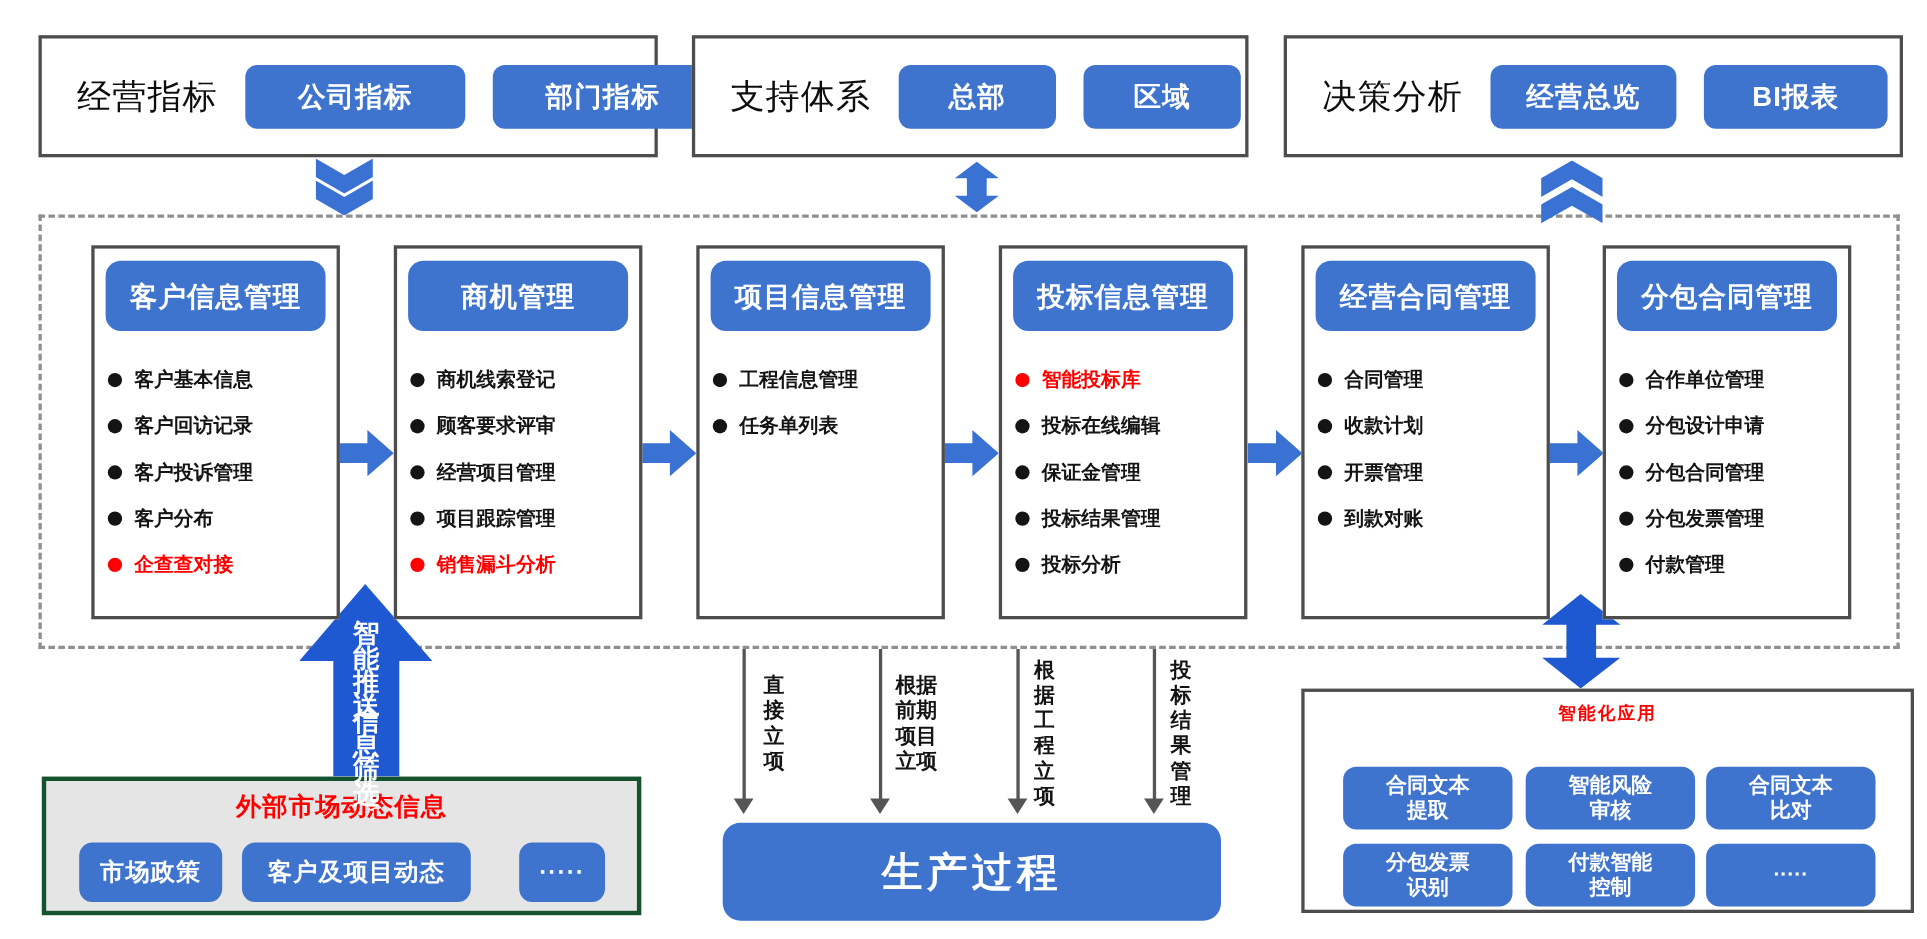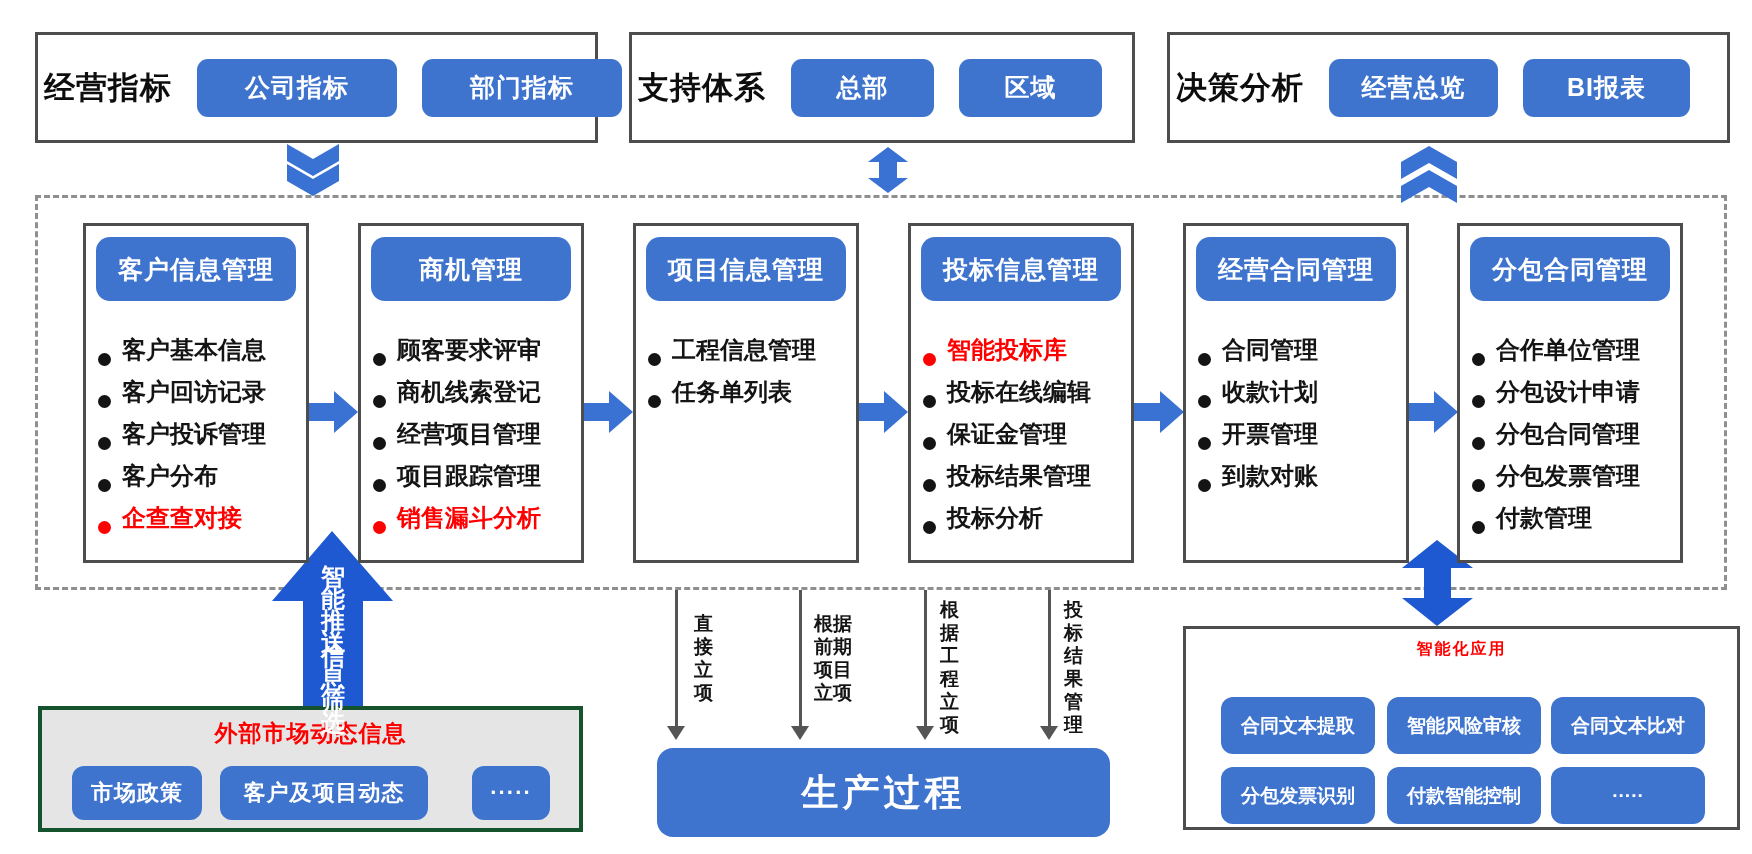--- a/index.html
+++ b/index.html
@@ -5,38 +5,38 @@
   html,body{margin:0;padding:0;background:#fff}
   #canvas{position:relative;width:1752px;height:854px;background:#fff;overflow:hidden;
           font-family:"Liberation Sans","DejaVu Sans",sans-serif;}
 
   
   .topbox{position:absolute;top:32px;height:111px;border:3px solid #4d4d4d;background:#fff;
           box-sizing:border-box;display:flex;align-items:center;gap:25px;z-index:2}
   .b1{left:35px;width:563px}
   .b2{left:629px;width:506px}
   .b3{left:1167px;width:563px}
-  .tlabel{font-size:31px;font-weight:bold;color:#0d0d0d;letter-spacing:1px;margin-left:6px;white-space:nowrap}
+  .tlabel{font-size:31px;font-weight:normal;color:#0d0d0d;letter-spacing:1px;margin-left:32px;white-space:nowrap}
   .pill{height:58px;border-radius:11px;background:#3e74ce;color:#fff;font-weight:bold;font-size:25px;
         display:flex;align-items:center;justify-content:center;letter-spacing:1px;flex:0 0 auto}
   .pw1{width:200px}.pw2{width:143px}.pw3{width:169px}.pw4{width:167px}
 
   
   .dashed{position:absolute;left:35px;top:195px;width:1692px;height:395px;
           border:3px dashed #8f8f8f;box-sizing:border-box;z-index:0}
 
   
   .module{position:absolute;top:223px;width:226px;height:340px;background:#fff;
           border:3px solid #4d4d4d;box-sizing:border-box;z-index:2}
   .m0{left:83px}.m1{left:358px}.m2{left:633px}.m3{left:908px}.m4{left:1183px}.m5{left:1457px}
   .module-header{margin:11px 10px 0;height:64px;border-radius:14px;background:#3e74ce;color:#fff;
                  font-size:25px;font-weight:bold;display:flex;align-items:center;justify-content:center;
                  letter-spacing:1px;white-space:nowrap}
   .module-list{list-style:none;margin:23px 0 0;padding:0 0 0 12px}
-  .module-list li{display:flex;align-items:flex-end;height:42px;font-size:24px;font-weight:bold;
+  .module-list li{display:flex;align-items:center;height:42px;font-size:18px;font-weight:bold;
                   color:#141414;white-space:nowrap}
   .dot{width:13px;height:13px;border-radius:50%;background:#141414;margin-right:11px;flex:0 0 auto}
   li.red{color:#fe0000}
   li.red .dot{background:#fe0000}
 
   
   .svgabs{position:absolute;z-index:1}
   .z2{z-index:2}
 
   
@@ -68,21 +68,21 @@
   .prodbox{position:absolute;left:657px;top:748px;width:453px;height:89px;border-radius:16px;background:#3e74ce;
            color:#fff;font-size:37px;font-weight:bold;display:flex;align-items:center;justify-content:center;
            letter-spacing:4px;z-index:1}
 
   
   .iabox{position:absolute;left:1183px;top:626px;width:557px;height:204px;border:3px solid #4d4d4d;
          box-sizing:border-box;background:#fff}
   .iatitle{position:absolute;top:10px;left:0;right:0;text-align:center;font-size:16px;font-weight:bold;
            color:#fe0000;letter-spacing:2px}
   .iabtn{position:absolute;width:154px;height:57px;border-radius:12px;background:#3e74ce;color:#fff;
-         font-weight:bold;font-size:19px;line-height:23px;display:flex;flex-direction:row;
+         font-weight:bold;font-size:19px;line-height:23px;display:flex;flex-direction:column;
          align-items:center;justify-content:center;text-align:center}
   .c1{left:35px}.c2{left:201px}.c3{left:365px}
   .r1{top:68px}.r2{top:138px}
 </style>
 </head>
 <body>
 
 <div id="canvas">
 
   <div class="topbox b1">
@@ -153,25 +153,25 @@
           <span>企查查对接</span>
         </li>
     </ul>
   </div>
 
   <div class="module m1">
     <div class="module-header">商机管理</div>
     <ul class="module-list">
       <li>
           <span class="dot"></span>
+          <span>商机线索登记</span>
+        </li>
+      <li>
+          <span class="dot"></span>
           <span>顾客要求评审</span>
-        </li>
-      <li>
-          <span class="dot"></span>
-          <span>商机线索登记</span>
         </li>
       <li>
           <span class="dot"></span>
           <span>经营项目管理</span>
         </li>
       <li>
           <span class="dot"></span>
           <span>项目跟踪管理</span>
         </li>
       <li class="red">

